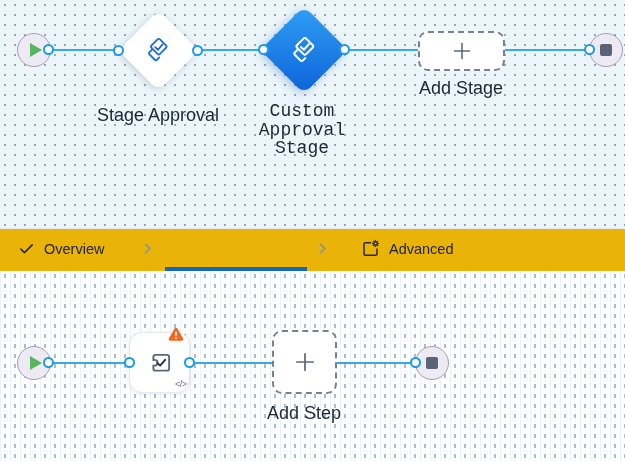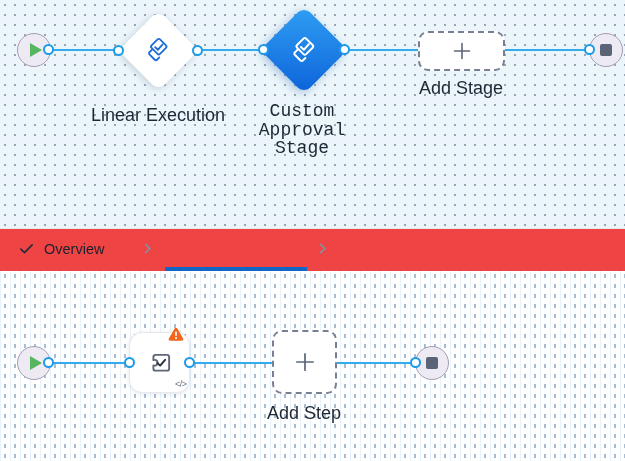--- a/index.html
+++ b/index.html
@@ -51,21 +51,21 @@
              display:flex;align-items:center;justify-content:center;}
   .warn{position:absolute;z-index:5;}
   .code-badge{position:absolute;font-size:9px;color:#6b7585;z-index:4;letter-spacing:-.5px;}
 
   
   .node-label{position:absolute;transform:translateX(-50%);text-align:center;
               font-size:18px;color:#1e2732;line-height:18.5px;white-space:nowrap;z-index:2;}
   .node-label.wrap{white-space:normal;}
 
   
-  .tabbar{position:absolute;left:0;top:228px;width:625px;height:43px;background:#ef4444;
+  .tabbar{position:absolute;left:0;top:228px;width:625px;height:43px;background:#eab308;
           border-top:1px solid #e7eaee;box-sizing:border-box;z-index:2;}
   .tab{position:absolute;top:0;height:39px;display:flex;align-items:center;gap:9px;
        font-size:14.5px;color:#1a222e;cursor:default;}
   .tab .lbl{white-space:nowrap;}
   .tab.active .lbl{font-weight:500;}
   .chev{position:absolute;top:12px;}
   .ring{width:20px;height:20px;border:2.4px solid #2bb14c;border-radius:50%;background:#fff;
         box-sizing:border-box;display:flex;align-items:center;justify-content:center;}
   .underline{position:absolute;left:165px;bottom:0;width:142px;height:4px;background:#1366c4;}
 </style>
@@ -85,21 +85,21 @@
     <div class="diamond white" style="left:129.5px;top:21.5px;"></div>
     <div class="node-icon" style="left:158px;top:50px;color:#1e6ed6;">
       <svg width="26" height="26" viewBox="0 0 24 24" fill="none" stroke="currentColor" stroke-width="1.7" stroke-linecap="round" stroke-linejoin="round">
         <rect x="7.2" y="3.4" width="11" height="11" rx="1.6" transform="rotate(45 12.7 8.9)"></rect>
         <path d="M6.3 11.9l-2.2 2.2a1.4 1.4 0 0 0 0 2l4.9 4.9a1.4 1.4 0 0 0 2 0l2.2-2.2"></path>
         <path d="M9.4 9.4l2.5 2.4 4.3-4.9"></path>
       </svg>
     </div>
     <span class="port" style="left:113px;top:45px;"></span>
     <span class="port" style="left:192px;top:45px;"></span>
-    <div class="node-label" style="left:158px;top:106px;">Linear Execution</div>
+    <div class="node-label" style="left:158px;top:106px;">Stage Approval</div>
 
     <div class="diamond blue" style="left:273px;top:19px;"></div>
     <div class="node-icon" style="left:304px;top:50px;color:#ffffff;">
       <svg width="28" height="28" viewBox="0 0 24 24" fill="none" stroke="currentColor" stroke-width="1.7" stroke-linecap="round" stroke-linejoin="round">
         <rect x="7.2" y="3.4" width="11" height="11" rx="1.6" transform="rotate(45 12.7 8.9)"></rect>
         <path d="M6.3 11.9l-2.2 2.2a1.4 1.4 0 0 0 0 2l4.9 4.9a1.4 1.4 0 0 0 2 0l2.2-2.2"></path>
         <path d="M9.4 9.4l2.5 2.4 4.3-4.9"></path>
       </svg>
     </div>
     <span class="port" style="left:258px;top:44px;"></span>
@@ -137,20 +137,30 @@
         </svg>
     </span>
 
 
     <span class="chev" style="left:315px;">
       <svg width="15" height="15" viewBox="0 0 24 24" fill="none" stroke="#8093a9" stroke-width="2.6" stroke-linecap="round" stroke-linejoin="round">
           <path d="M9 5.5L15.8 12 9 18.5"></path>
         </svg>
     </span>
 
+    <div class="tab" style="left:361px;">
+      <span style="display:flex;">
+        <svg width="19" height="19" viewBox="0 0 24 24" fill="none" stroke="#222b38" stroke-width="1.9" stroke-linecap="round" stroke-linejoin="round">
+          <path d="M20.2 12.5V19a1.6 1.6 0 0 1-1.6 1.6H5.4A1.6 1.6 0 0 1 3.8 19V6.2a1.6 1.6 0 0 1 1.6-1.6h6.8"></path>
+          <circle cx="18.3" cy="5.7" r="2.1" stroke-width="1.6"></circle>
+          <path stroke-width="1.6" d="M18.3 1.9v1.2M18.3 8.3v1.2M14.5 5.7h1.2M20.9 5.7h1.2M15.6 3l.9.9M20.1 7.5l.9.9M21 3l-.9.9M16.5 7.5l-.9.9"></path>
+        </svg>
+      </span>
+      <span class="lbl">Advanced</span>
+    </div>
 
     <div class="underline"></div>
   </div>
 
   <div class="canvas canvas-bottom">
     <div class="edge" style="left:35px;top:91px;width:385px;"></div>
 
     <div class="terminal" style="left:17px;top:75px;">
       <span class="play"></span>
     </div>

